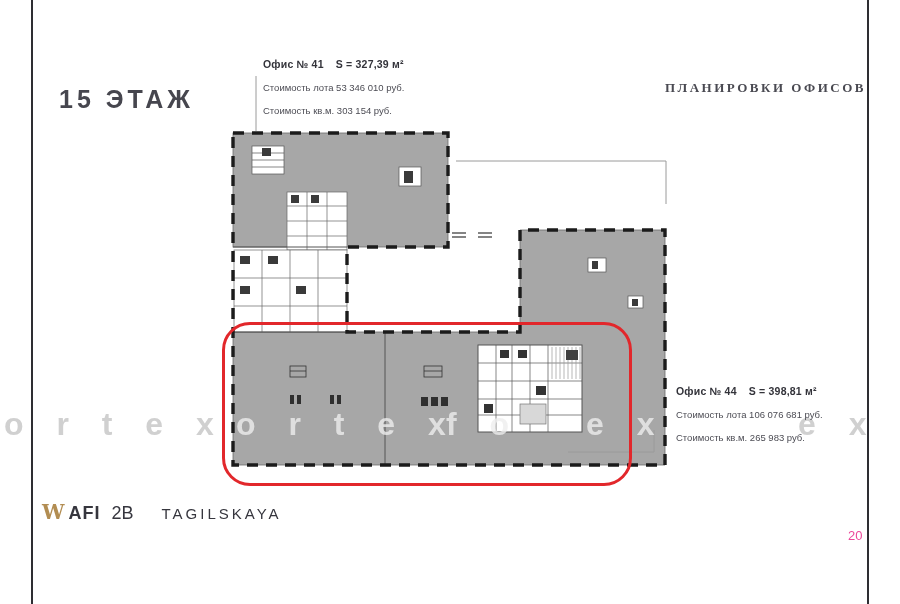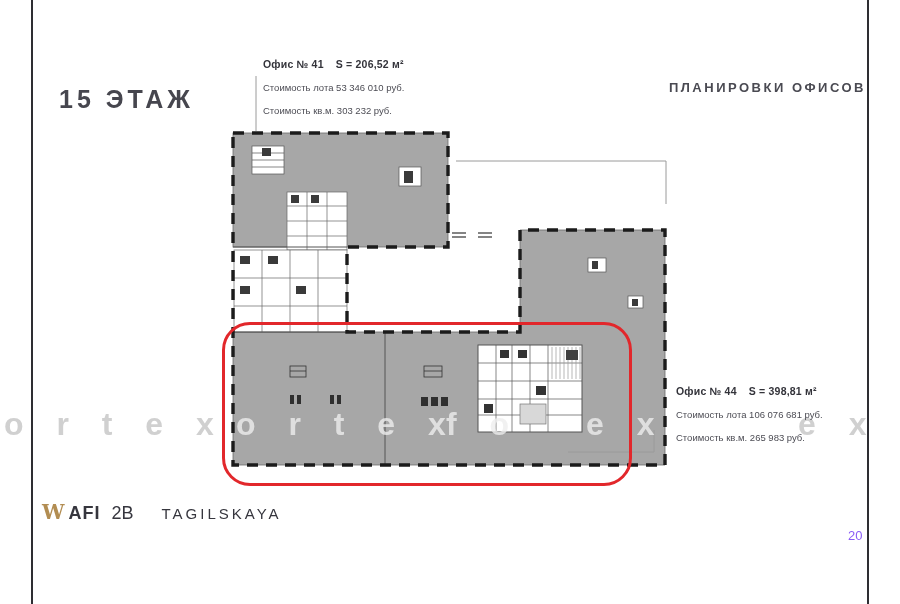--- a/index.html
+++ b/index.html
@@ -4,39 +4,39 @@
 <style>
   html,body{margin:0;padding:0;background:#ffffff;}
   .slide{position:relative;width:900px;height:604px;background:#ffffff;overflow:hidden;
          font-family:"Liberation Sans",sans-serif;}
   .edge{position:absolute;top:0;width:1.5px;height:604px;background:#2e2e33;}
   .edge.left{left:31px;}
   .edge.right{left:867px;}
   .title{position:absolute;left:44px;top:70px;margin:15px;font-size:25px;font-weight:700;
          letter-spacing:4px;color:#46464e;}
   .subtitle{position:absolute;right:34px;top:80px;font-size:13px;font-weight:700;
-            letter-spacing:2.5px;color:#4a4a52;}
+            letter-spacing:2.5px;color:#4a4a52;font-family:Liberation Serif, serif;}
   .plan{position:absolute;left:0;top:0;z-index:1;}
   .leader{fill:none;stroke:#9a9a9a;stroke-width:1;}
   .watermark-layer{position:absolute;left:0;top:0;width:900px;height:604px;z-index:2;pointer-events:none;}
   .wm{position:absolute;top:406px;font-size:32px;font-weight:700;letter-spacing:12px;white-space:nowrap;text-align:right;}
   .wm-dark{color:rgba(150,150,150,0.45);}
   .wm-light{color:rgba(238,238,238,0.8);}
   .redbox{position:absolute;left:222px;top:322px;width:404px;height:158px;border:3px solid #e2272b;
           border-radius:28px;z-index:3;}
   .office-note{position:absolute;z-index:4;}
   .office-title{font-size:10.5px;font-weight:700;color:#33333a;letter-spacing:.2px;}
   .office-title .area{margin-left:9px;}
   .office-line{margin-top:12px;font-size:9.5px;color:#4c4c54;}
   .footer{position:absolute;left:42px;top:500px;display:flex;align-items:baseline;z-index:4;}
   .logo-w{color:#b28d52;font-size:20px;font-weight:700;margin-right:4px;font-family:"DejaVu Serif",serif;}
   .brand{font-size:18px;font-weight:800;color:#36363e;letter-spacing:1px;text-align:center;}
   .brand2{font-size:18px;font-weight:400;color:#36363e;margin-left:11px;}
   .loc{font-size:15px;letter-spacing:3px;margin-left:28px;color:#36363e;}
-  .pagenum{position:absolute;left:848px;top:528px;color:#8b5cf6;font-size:13px;z-index:4;}
+  .pagenum{position:absolute;left:848px;top:528px;color:#ec4899;font-size:13px;z-index:4;}
 </style>
 </head>
 <body>
 
 <div class="slide">
 
   <div class="edge left"></div>
   <div class="edge right"></div>
 
   <h1 class="title">15 ЭТАЖ</h1>
@@ -157,24 +157,24 @@
     <span class="wm wm-light" style="left:446px">f o</span>
     <span class="wm wm-light" style="left:586px">e x</span>
     <span class="wm wm-dark" style="left:798px">e x</span>
   </div>
 
   <div class="redbox"></div>
 
   <div class="office-note" style="left:263px;top:58px;">
     <div class="office-title">
       <span>Офис № 41</span>
-      <span class="area">S = 206,52 м²</span>
+      <span class="area">S = 327,39 м²</span>
     </div>
     <div class="office-line">Стоимость лота 53 346 010 руб.</div>
-    <div class="office-line">Стоимость кв.м. 303 232 руб.</div>
+    <div class="office-line">Стоимость кв.м. 303 154 руб.</div>
   </div>
 
 
   <div class="office-note" style="left:676px;top:385px;">
     <div class="office-title">
       <span>Офис № 44</span>
       <span class="area">S = 398,81 м²</span>
     </div>
     <div class="office-line">Стоимость лота 106 076 681 руб.</div>
     <div class="office-line">Стоимость кв.м. 265 983 руб.</div>

